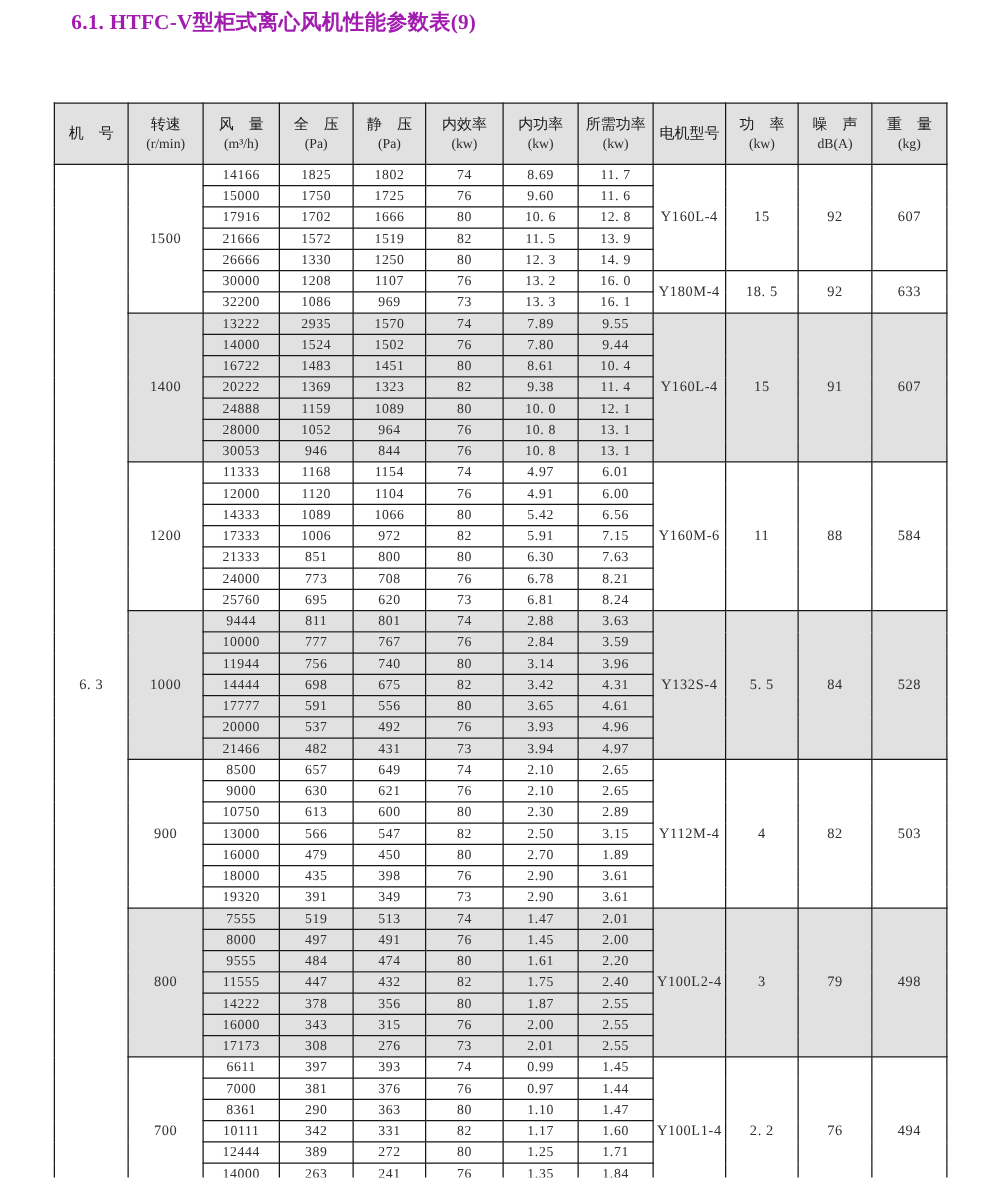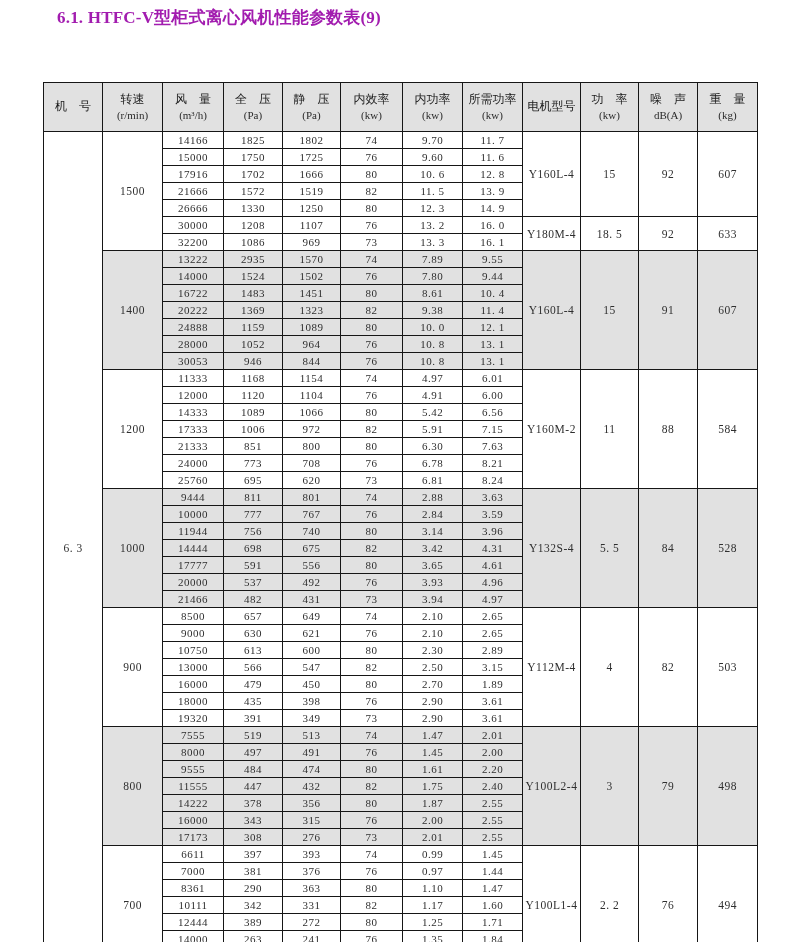--- a/index.html
+++ b/index.html
@@ -131,21 +131,21 @@
       </tr>
   </thead>
   <tbody>
       <tr>
         <td class="machine-col" rowspan="49">6. 3</td>
         <td class="speed-col" rowspan="7">1500</td>
         <td>14166</td>
         <td>1825</td>
         <td>1802</td>
         <td>74</td>
-        <td>9.70</td>
+        <td>8.69</td>
         <td>11. 7</td>
         <td class="motor-col" rowspan="5">Y160L-4</td>
         <td class="motor-col" rowspan="5">15</td>
         <td class="motor-col" rowspan="5">92</td>
         <td class="motor-col" rowspan="5">607</td>
       </tr>
       <tr>
         <td>15000</td>
         <td>1750</td>
         <td>1725</td>
@@ -259,21 +259,21 @@
         <td class="shaded">13. 1</td>
       </tr>
       <tr>
         <td class="speed-col" rowspan="7">1200</td>
         <td>11333</td>
         <td>1168</td>
         <td>1154</td>
         <td>74</td>
         <td>4.97</td>
         <td>6.01</td>
-        <td class="motor-col" rowspan="7">Y160M-2</td>
+        <td class="motor-col" rowspan="7">Y160M-6</td>
         <td class="motor-col" rowspan="7">11</td>
         <td class="motor-col" rowspan="7">88</td>
         <td class="motor-col" rowspan="7">584</td>
       </tr>
       <tr>
         <td>12000</td>
         <td>1120</td>
         <td>1104</td>
         <td>76</td>
         <td>4.91</td>

